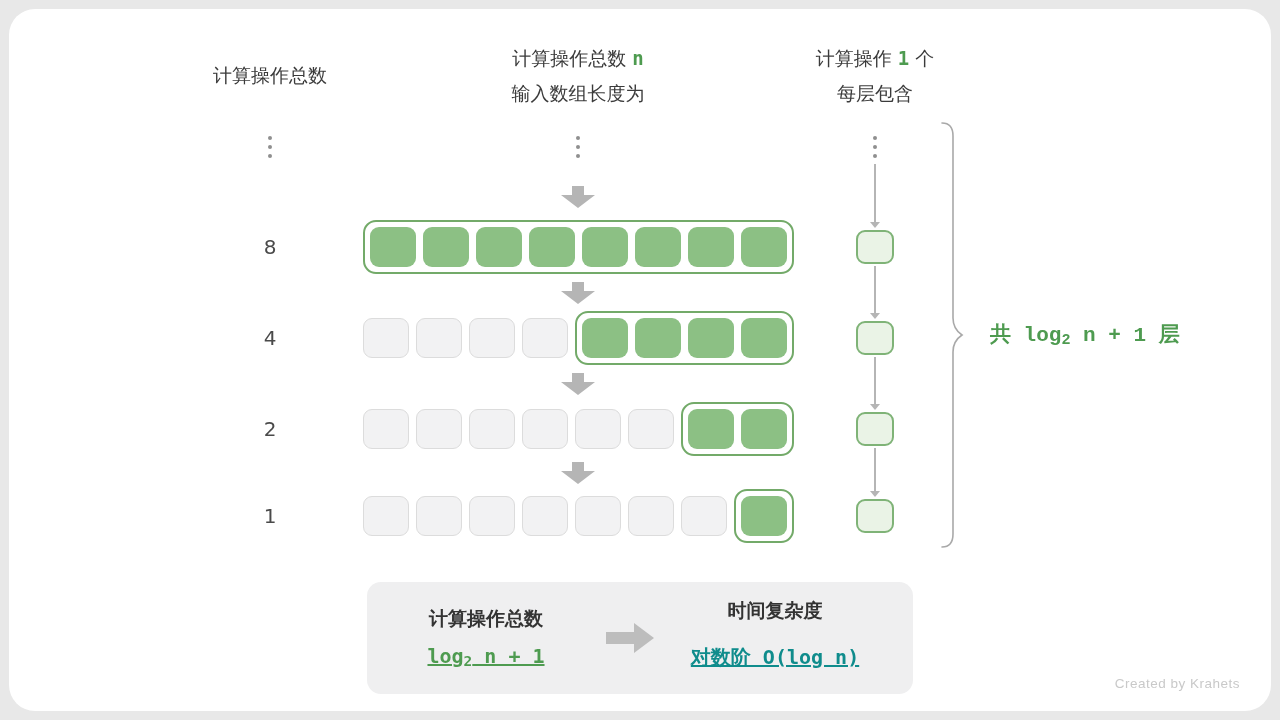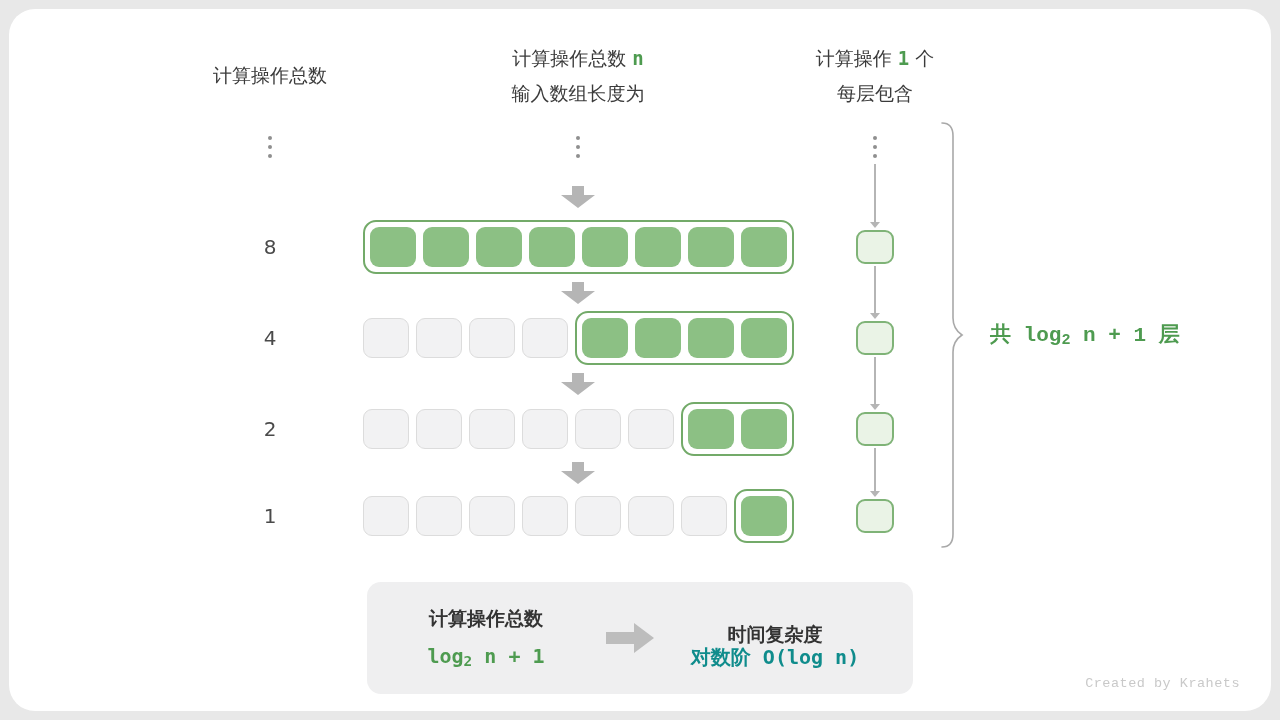--- a/index.html
+++ b/index.html
@@ -56,27 +56,27 @@
   sub { font-size:0.72em; vertical-align:-0.22em; }
 
   .summary { background:#efeff0; border-radius:14px; }
   .sum-title {
     font-size:19px; font-weight:bold; color:#333;
     transform:translateX(-50%); white-space:nowrap; text-align:center;
   }
   .sum-formula {
     font-family:"DejaVu Sans Mono","Liberation Mono",monospace;
     font-size:20px; font-weight:bold;
-    transform:translateX(-50%); white-space:pre; text-align:right;
+    transform:translateX(-50%); white-space:pre; text-align:right;text-decoration:underline;
   }
   .green-f { color:var(--accent-green,#4e9b50); }
   .teal-f  { color:var(--teal,#0f8c8c); }
 
   .credit {
-    font-family:Liberation Mono, monospace;
+    font-family:Liberation Sans, sans-serif;
     font-size:13.5px; color:#c9c9c9; letter-spacing:0.5px; text-align:right; white-space:nowrap;
   }
 </style>
 </head>
 <body>
 
 <div class="card"></div>
 
 <div class="abs hdr" style="left:270px;top:63px">计算操作总数</div>
 
@@ -190,16 +190,16 @@
 <div class="abs summary" style="left:367px;top:582px;width:546px;height:112px"></div>
 <div class="abs sum-title" style="left:486px;top:606px">计算操作总数</div>
 <div class="abs sum-formula green-f" style="left:486px;top:644px"><span>log</span><sub>2</sub><span> n + 1</span></div>
 
 <div class="abs" style="left:606px;top:623px">
   <svg width="48" height="30" viewBox="0 0 48 30">
       <polygon points="0,9 28,9 28,0 48,15 28,30 28,21 0,21" fill="#bdbdbd"></polygon>
     </svg>
 </div>
 
-<div class="abs sum-title" style="left:775px;top:622px">时间复杂度</div>
+<div class="abs sum-title" style="left:775px;top:598px">时间复杂度</div>
 <div class="abs sum-formula teal-f" style="left:775px;top:644px">对数阶 O(log n)</div>
 
 <div class="abs credit" style="right:40px;top:676px">Created by Krahets</div>
 
 </body></html>

